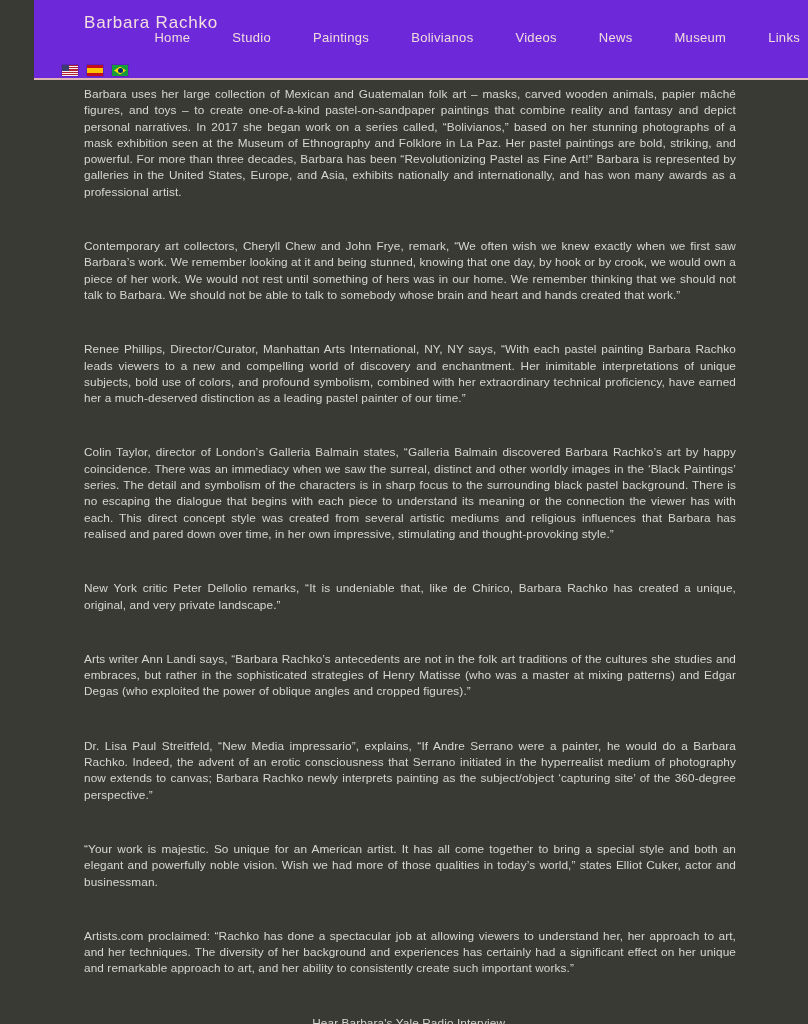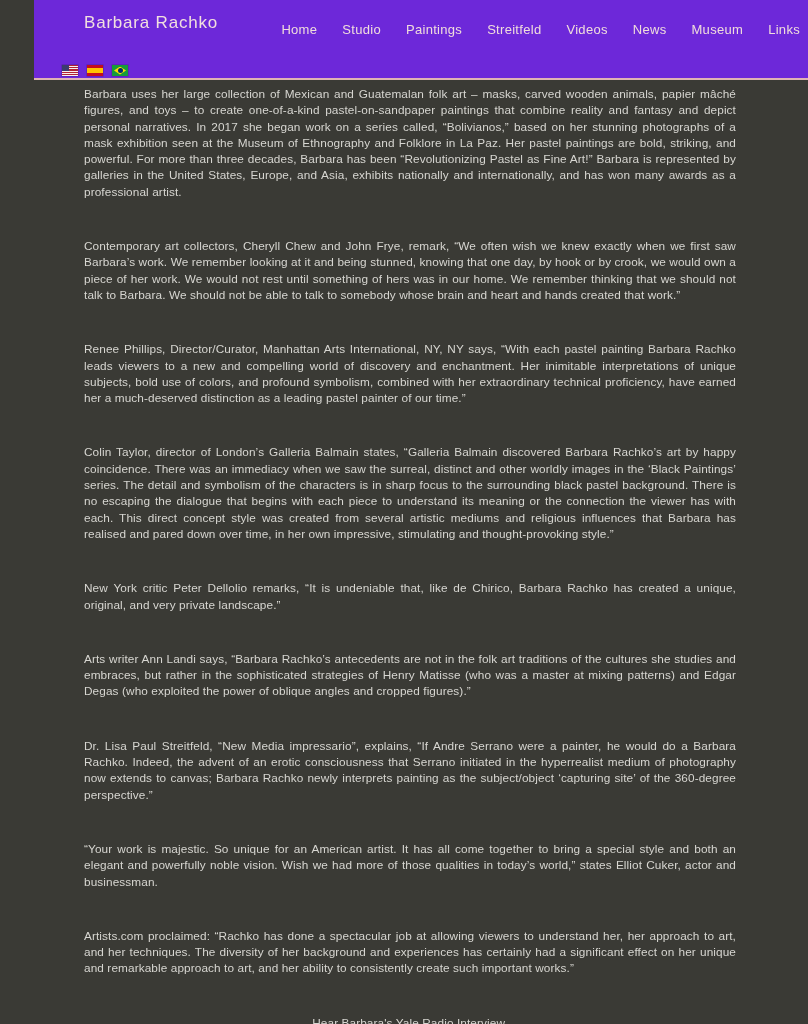--- a/index.html
+++ b/index.html
@@ -17,22 +17,22 @@
     border-bottom: 2px solid #e0b4b4;
     box-sizing: border-box;
     margin-left: 34px;
   }
   .site-title {
     position: absolute; left: 50px; top: 13px;
     color: #f2dfdf; font-size: 17px; letter-spacing: 0.8px;
     font-weight: 400; cursor: pointer; white-space: nowrap;
   }
   .main-nav {
-    position: absolute; right: 42px; top: 22px;
-    display: flex; gap: 25px; align-items: center; text-align: right;
+    position: absolute; right: 42px; top: 30px;
+    display: flex; gap: 42px; align-items: center; text-align: right;
   }
   .nav-item {
     color: #f0dcdc; font-size: 13px; letter-spacing: 0.3px;
     cursor: pointer; white-space: nowrap;
   }
   .search-btn {
     position: absolute; right: 18px; top: 14px;
     width: 14px; height: 14px; cursor: pointer;
   }
   
@@ -87,21 +87,21 @@
 </head>
 <body>
 
 <header class="site-header">
   <div class="site-title">Barbara Rachko</div>
 
   <nav class="main-nav">
     <span class="nav-item">Home</span>
     <span class="nav-item">Studio</span>
     <span class="nav-item">Paintings</span>
-    <span class="nav-item">Streitfeld</span>
+    <span class="nav-item">Bolivianos</span>
     <span class="nav-item">Videos</span>
     <span class="nav-item">News</span>
     <span class="nav-item">Museum</span>
     <span class="nav-item">Links</span>
   </nav>
 
   <span class="search-btn">
     <svg width="14" height="14" viewBox="0 0 14 14">
       <circle cx="5.6" cy="5.6" r="3.6" fill="none" stroke="#551414" stroke-width="1.6"></circle>
       <line x1="8.4" y1="8.4" x2="12" y2="12" stroke="#551414" stroke-width="1.6" stroke-linecap="round"></line>

